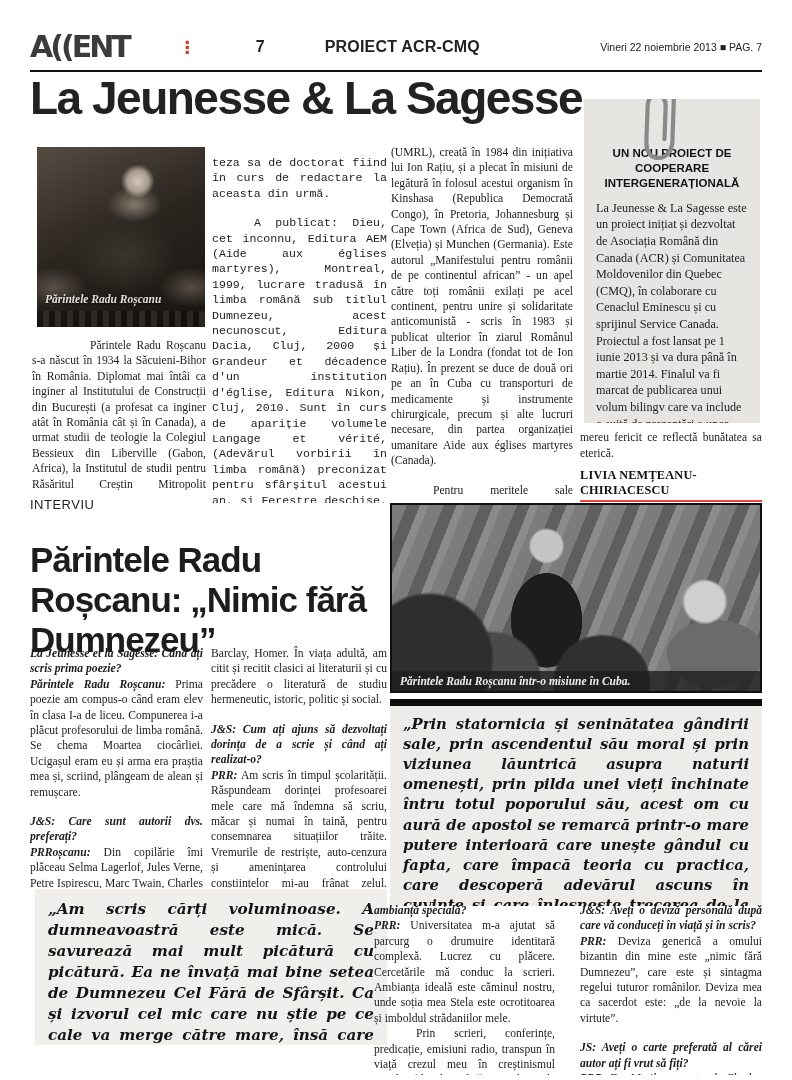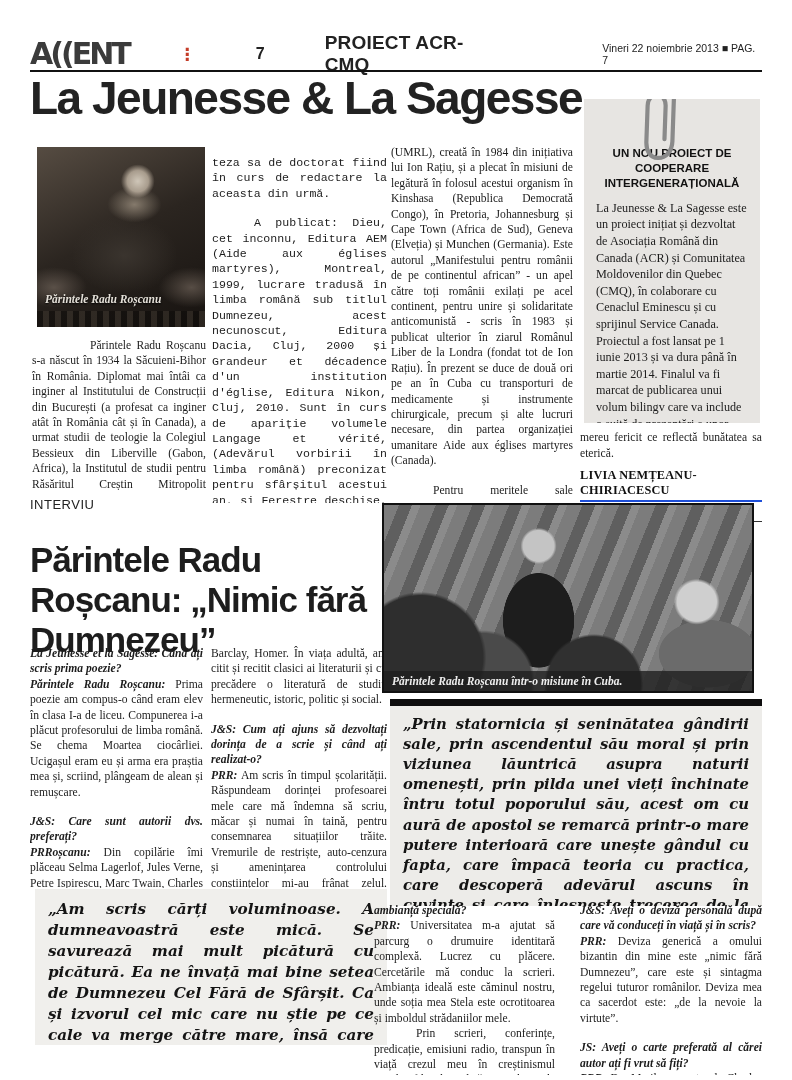--- a/index.html
+++ b/index.html
@@ -5,21 +5,21 @@
   html,body{margin:0;padding:0;background:#fff;}
   .page{position:relative;width:792px;height:1080px;background:#fff;overflow:hidden;
         font-family:"Liberation Serif",serif;color:#1c1c1c;}
   
   .hdr{position:absolute;left:30px;top:32px;right:30px;display:flex;align-items:center;gap:48px;}
   .logo{font-family:"DejaVu Sans",sans-serif;font-weight:bold;font-size:30px;color:#3b3b3b;
         letter-spacing:-3px;line-height:1;}
   .logo-accent{color:#c43c28;font-size:17px;line-height:1;margin-left:2px;letter-spacing:0;
         font-family:"DejaVu Sans",sans-serif;font-weight:bold;}
   .pagenum{font-family:"Liberation Sans",sans-serif;font-weight:bold;font-size:16px;margin-left:12px;color:#222;}
-  .section{font-family:"Liberation Sans",sans-serif;font-weight:bold;font-size:19px;margin-left:12px;color:#222;letter-spacing:.2px;}
+  .section{font-family:"Liberation Sans",sans-serif;font-weight:bold;font-size:16px;margin-left:12px;color:#222;letter-spacing:.2px;}
   .spacer{flex:1;}
   .dateline{font-family:"Liberation Sans",sans-serif;font-size:10.5px;color:#222;}
   .rule{position:absolute;left:30px;width:732px;top:70px;height:2px;background:#111;}
   .main-title{position:absolute;left:30px;top:74px;width:560px;
         font-family:"Liberation Sans",sans-serif;font-weight:bold;font-size:46px;
         letter-spacing:-1.5px;color:#222;line-height:1.05;}
   
   .col{position:absolute;font-size:11.6px;line-height:1.33;text-align:justify;overflow:hidden;}
   .col p{margin:0;}
   .col p + p{margin-top:14px;}
@@ -42,32 +42,32 @@
   .note{position:absolute;left:584px;top:99px;width:176px;height:324px;background:#e7e5e2;
      padding:47px 12px 10px 12px;box-sizing:border-box;overflow:hidden;}
   .note-title{font-family:"Liberation Sans",sans-serif;font-weight:bold;font-size:11.5px;
      text-align:center;line-height:1.3;color:#111;margin-bottom:9px;}
   .note-body{font-size:12.2px;line-height:1.36;color:#1c1c1c;}
   .clip{position:absolute;left:56px;top:-24px;width:40px;height:98px;transform:rotate(2deg);}
   
   .cont{position:absolute;left:580px;top:430px;width:182px;font-size:11.6px;line-height:1.4;text-align:justify;}
   .byline{position:absolute;left:580px;top:468px;width:182px;}
   .byline-name{font-weight:bold;font-size:12.3px;letter-spacing:.2px;color:#111;
-     border-bottom:2px solid #1d4ed8;padding-bottom:2px;}
+     border-bottom:2px solid #ef4444;padding-bottom:2px;}
   .byline-role{font-size:11.8px;color:#222;border-bottom:1px solid #333;padding-bottom:2px;padding-top:2px;}
   
   .kicker{position:absolute;left:30px;top:497px;font-family:"Liberation Sans",sans-serif;
      font-size:13px;letter-spacing:.5px;color:#222;}
   .iv-title{position:absolute;left:30px;top:540px;width:380px;
      font-family:"Liberation Sans",sans-serif;font-weight:bold;font-size:35px;
      letter-spacing:-1px;line-height:1.14;color:#1d1d1d;}
   .q{font-weight:bold;font-style:italic;}
   .alabel{font-weight:bold;font-style:italic;}
   
-  .photo2{position:absolute;left:382px;top:503px;width:368px;height:186px;border:2px solid #111;overflow:hidden;
+  .photo2{position:absolute;left:390px;top:503px;width:368px;height:186px;border:2px solid #111;overflow:hidden;
      background:
        radial-gradient(circle at 10% 82%, #2e2e2e 0 17%, rgba(0,0,0,0) 18%),
        radial-gradient(circle at 27% 95%, #4a4a4a 0 15%, rgba(0,0,0,0) 16%),
        radial-gradient(circle at 57% 96%, #303030 0 17%, rgba(0,0,0,0) 18%),
        radial-gradient(circle at 85% 52%, #cfcfcf 0 6%, rgba(0,0,0,0) 7%),
        radial-gradient(circle at 42% 22%, #c4c4c4 0 6%, rgba(0,0,0,0) 7%),
        radial-gradient(ellipse 16% 42% at 42% 62%, #1d1d1d 0 60%, rgba(0,0,0,0) 61%),
        radial-gradient(ellipse 22% 30% at 88% 80%, #6b6b6b 0 60%, rgba(0,0,0,0) 61%),
        repeating-linear-gradient(112deg, #7c7c7c 0 14px, #5f5f5f 14px 26px, #8b8b8b 26px 34px);}
   .photo2-cap{position:absolute;left:0;right:0;bottom:0;height:20px;background:rgba(30,30,30,.78);

